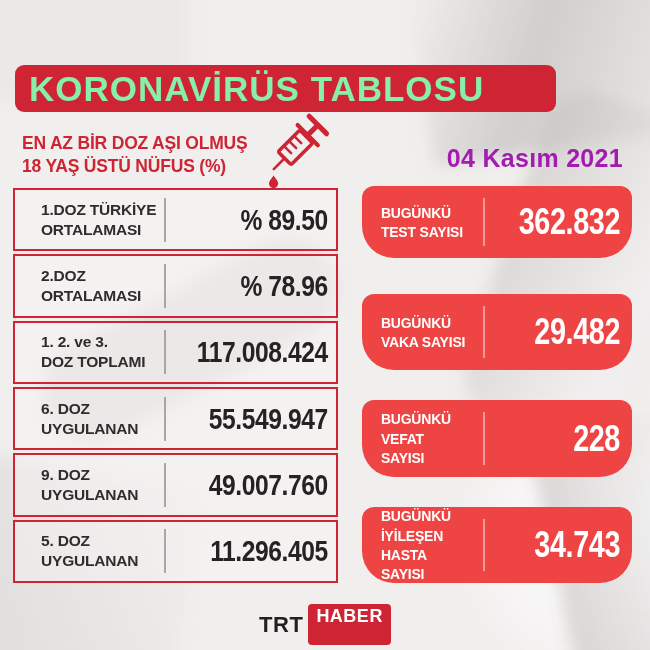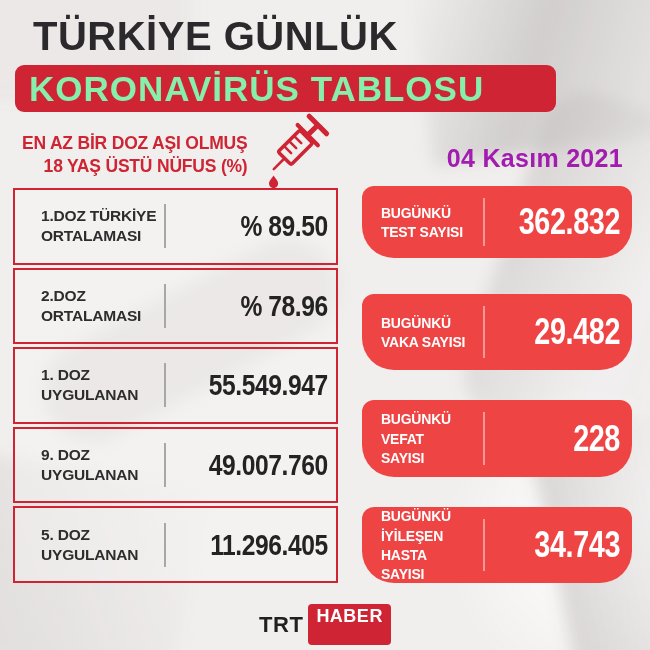--- a/index.html
+++ b/index.html
@@ -25,21 +25,21 @@
 
   
   .title { position:absolute; left:33px; top:14px; z-index:2; font-size:40px; font-weight:bold;
            color:#2b292b; letter-spacing:0.5px; white-space:nowrap; }
   .banner { position:absolute; left:15px; top:65px; width:541px; height:47px; z-index:2;
             background:#ce2433; border-radius:9px; color:#86efac; font-size:35px; font-weight:bold;
             letter-spacing:1px; display:flex; align-items:center; padding-left:14px; white-space:nowrap; }
 
   
   .vax-header { position:absolute; left:22px; top:132px; z-index:2; font-size:17.5px; font-weight:bold;
-                color:#ce2433; line-height:1.3; white-space:pre-line; letter-spacing:-0.2px;text-align:right; }
+                color:#ce2433; line-height:1.3; white-space:pre-line; letter-spacing:-0.2px; }
   .syringe { position:absolute; left:248px; top:110px; width:92px; height:92px; z-index:3; }
 
   .vax-table { position:absolute; left:13px; top:188px; width:325px; height:395px; z-index:2;
                display:flex; flex-direction:column; gap:3px; }
   .vax-row { flex:1; border:2px solid #ce2433; background:rgba(248,246,245,0.35);
              display:flex; align-items:center; }
   .row-label { width:149px; padding-left:26px; font-size:15.5px; font-weight:bold; color:#2e2c2d;
                line-height:1.3; white-space:pre-line; letter-spacing:-0.2px; }
   .row-sep { width:2px; height:44px; background:#a9a6a6; }
   .row-value { flex:1; text-align:right; padding-right:10px; font-size:30px; font-weight:bold;
@@ -78,21 +78,20 @@
   <div class="bg">
     <div class="shape s1"></div>
     <div class="shape s2"></div>
     <div class="shape s3"></div>
     <div class="shape s4"></div>
     <div class="shape s5"></div>
     <div class="shape s6"></div>
     <div class="shape s7"></div>
   </div>
 
-  <div class="title">TÜRKİYE GÜNLÜK</div>
   <div class="banner">KORONAVİRÜS TABLOSU</div>
 
   <div class="vax-header">EN AZ BİR DOZ AŞI OLMUŞ
 18 YAŞ ÜSTÜ NÜFUS (%)</div>
 
   <svg class="syringe" viewBox="0 0 90 90">
     <g transform="rotate(45 45 38)" fill="none" stroke="#ce2433" stroke-linecap="round">
       <line x1="33" y1="5" x2="57" y2="5" stroke-width="5"></line>
       <line x1="45" y1="7" x2="45" y2="17" stroke-width="5"></line>
       <line x1="31" y1="19" x2="59" y2="19" stroke-width="4"></line>
@@ -112,21 +111,27 @@
       <div class="row-sep"></div>
       <div class="row-value">% 89.50</div>
     </div>
     <div class="vax-row">
       <div class="row-label">2.DOZ
 ORTALAMASI</div>
       <div class="row-sep"></div>
       <div class="row-value">% 78.96</div>
     </div>
     <div class="vax-row">
-      <div class="row-label">1. DOZ
+      <div class="row-label">1. 2. ve 3.
+DOZ TOPLAMI</div>
+      <div class="row-sep"></div>
+      <div class="row-value">117.008.424</div>
+    </div>
+    <div class="vax-row">
+      <div class="row-label">6. DOZ
 UYGULANAN</div>
       <div class="row-sep"></div>
       <div class="row-value">55.549.947</div>
     </div>
     <div class="vax-row">
       <div class="row-label">9. DOZ
 UYGULANAN</div>
       <div class="row-sep"></div>
       <div class="row-value">49.007.760</div>
     </div>

